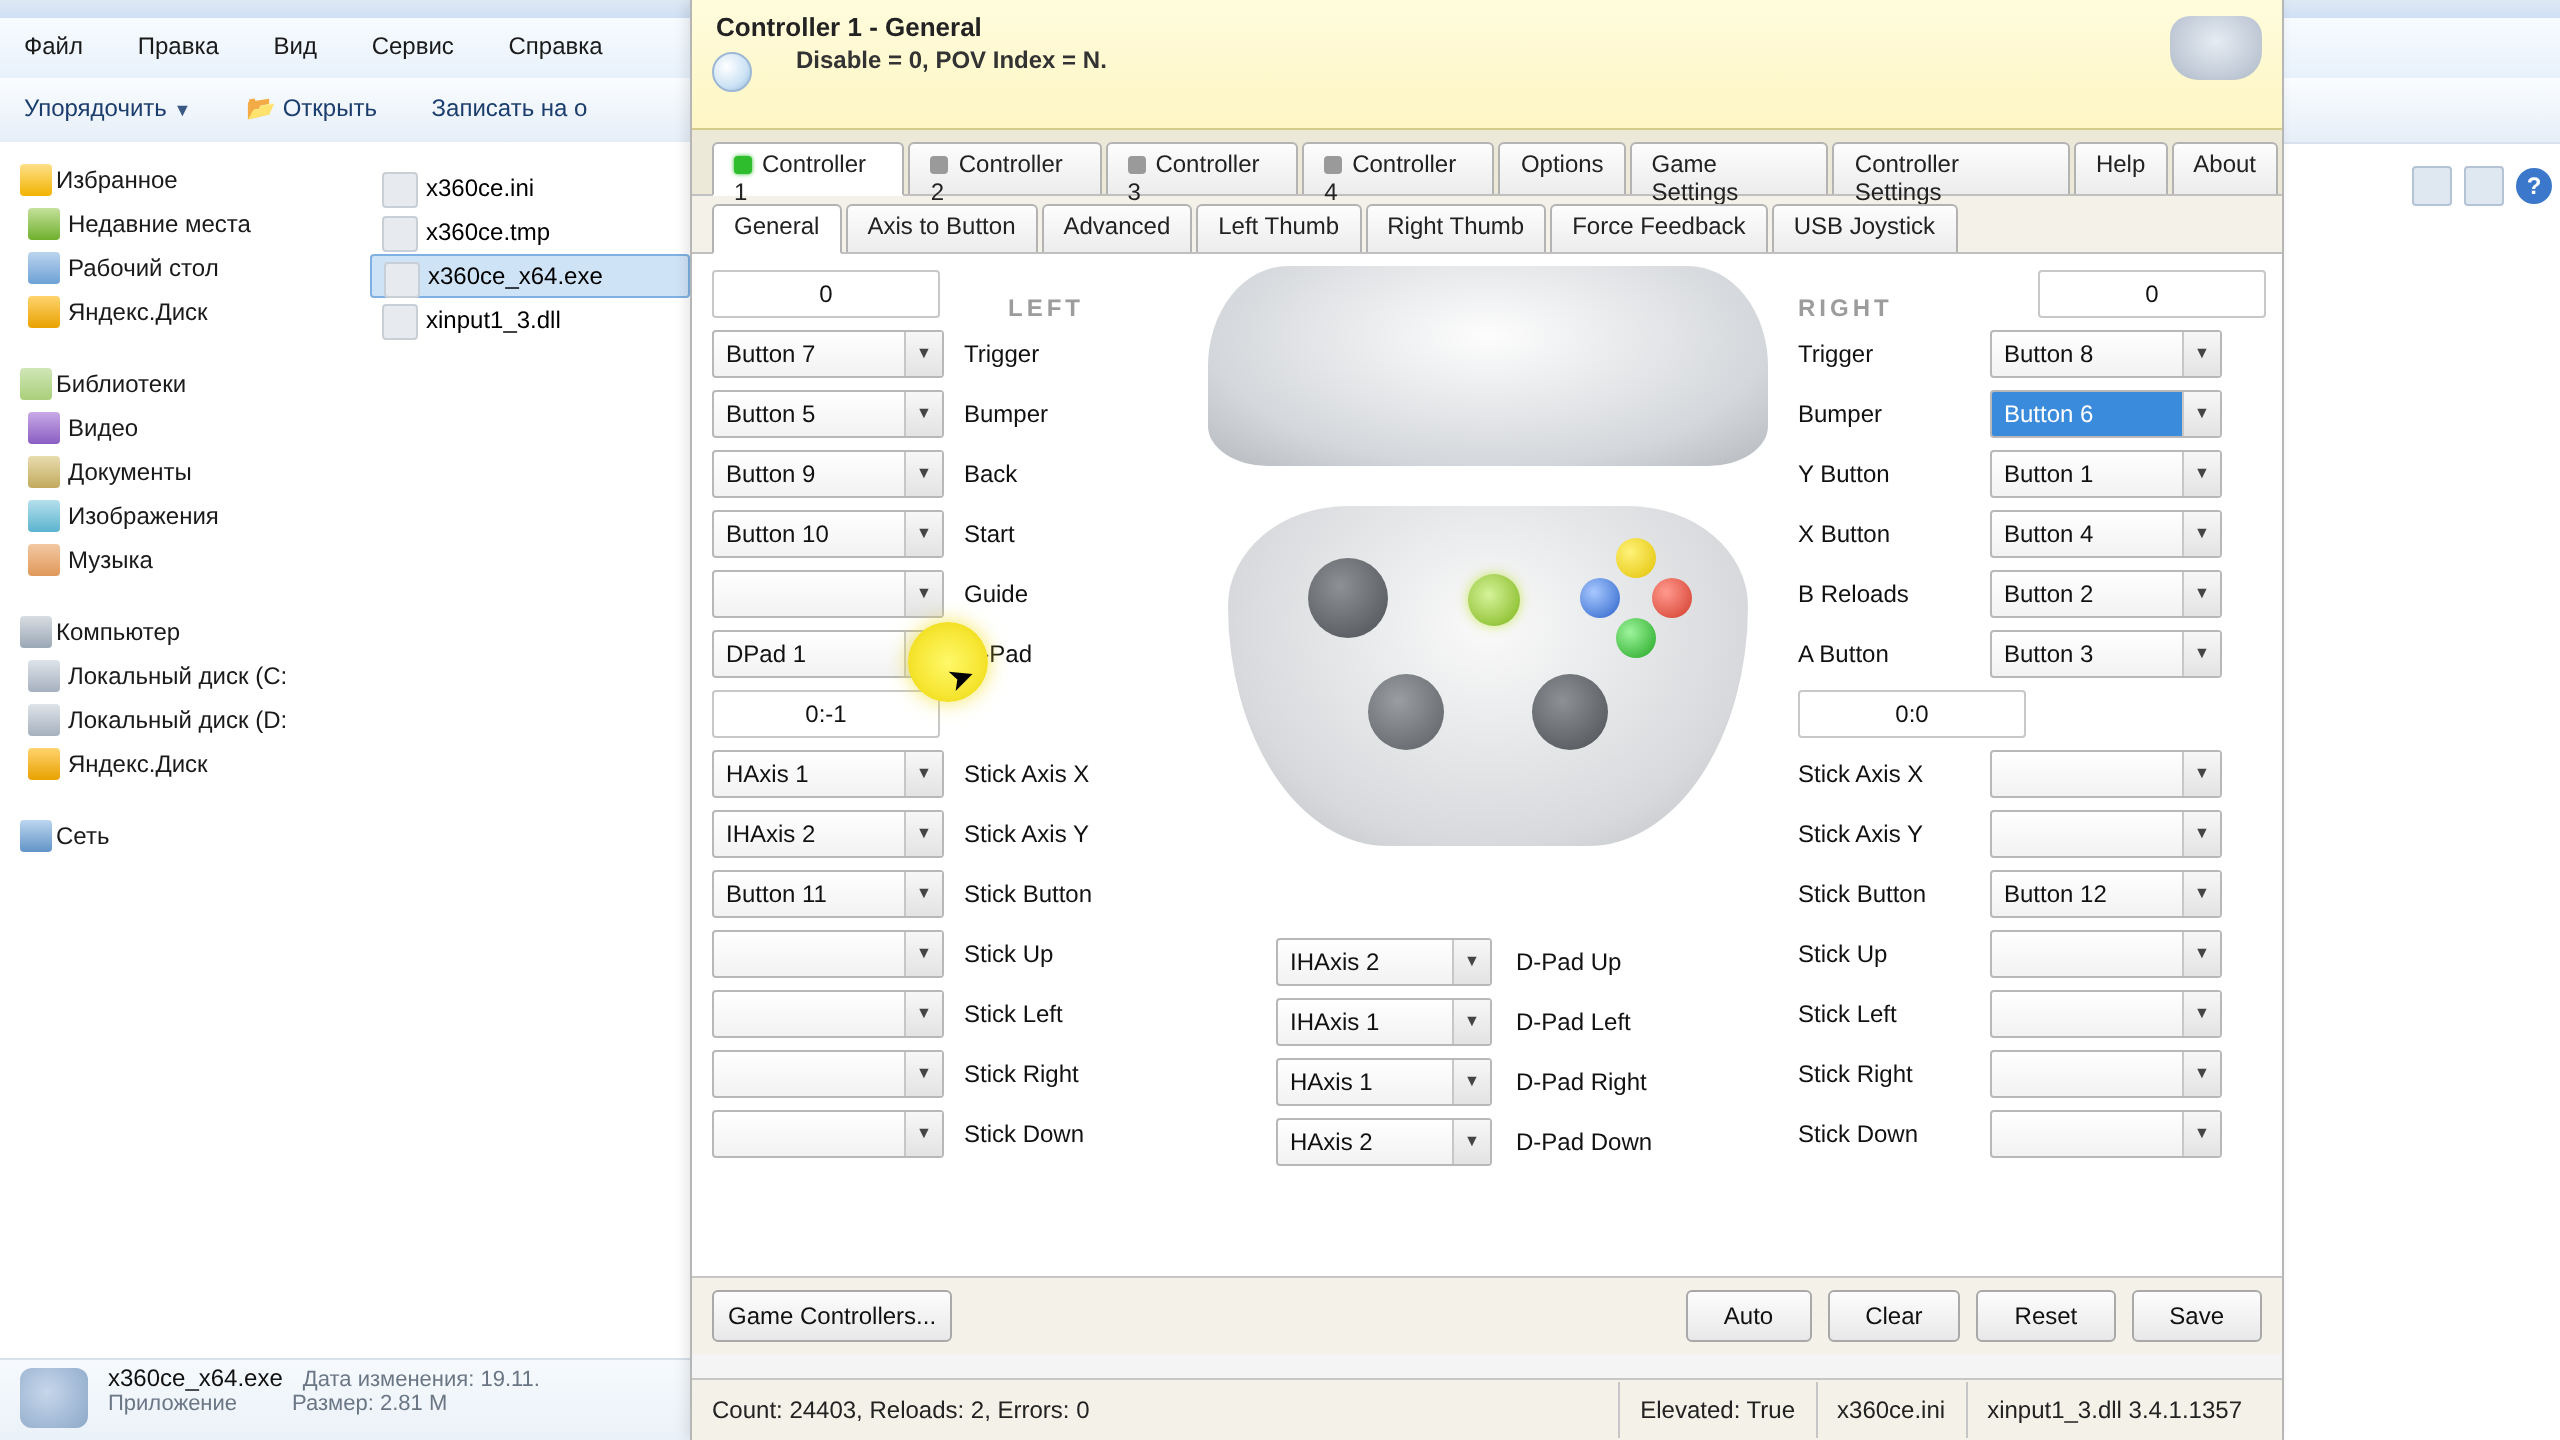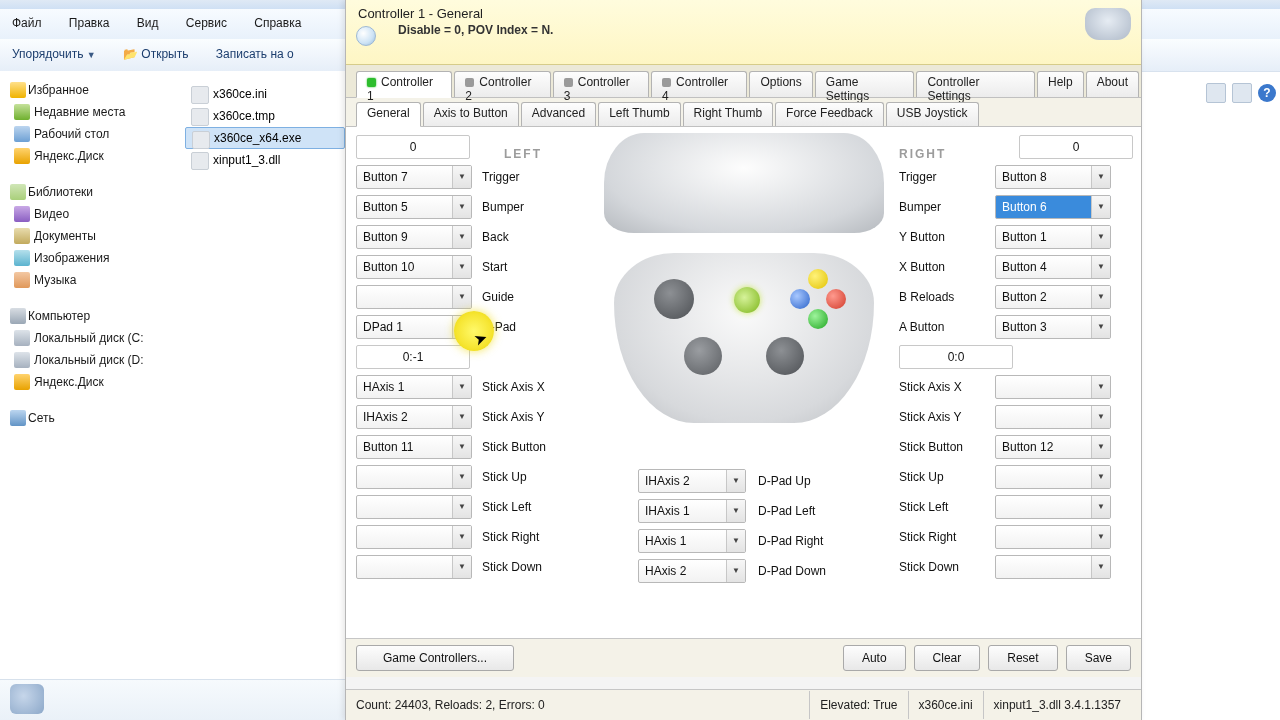--- a/index.html
+++ b/index.html
@@ -38,21 +38,21 @@
 #exp-det-ic{position:absolute;left:10px;top:4px;width:34px;height:30px;background:radial-gradient(circle at 40% 40%,#c6d6ea,#8ca8c9);border-radius:6px;}
 #exp-det-txt{position:absolute;left:54px;top:2px;}
 #exp-det-txt .fn{font-size:12px;color:#111;}
 #exp-det-txt .meta{font-size:11px;color:#6a7684;}
 #exp-right-icons{position:absolute;right:4px;top:44px;display:flex;gap:6px;align-items:center;}
 .sq-ic{width:18px;height:18px;background:#dfe7f0;border:1px solid #b5c4d5;border-radius:2px;}
 .circ-ic{width:18px;height:18px;border-radius:50%;background:#3b78cc;color:#fff;text-align:center;line-height:18px;font-weight:bold;}
 
 #x360{position:absolute;left:345px;top:0;width:795px;height:720px;background:#f4f4f4;border-left:1px solid #b6b6b6;border-right:1px solid #b6b6b6;box-shadow:-2px 0 6px rgba(0,0,0,0.1);}
 #x-info{height:52px;background:linear-gradient(#fffcdd,#fef6c4);border-bottom:1px solid #d6cc8a;position:relative;padding:6px 12px;}
-#x-info-title{font-size:13px;font-weight:normal;color:#222;}
+#x-info-title{font-size:13px;font-weight:bold;color:#222;}
 #x-info-sub{font-size:12px;color:#333;margin-left:40px;margin-top:2px;font-weight:bold;}
 #x-info-ic{position:absolute;left:10px;top:26px;width:18px;height:18px;border-radius:50%;background:radial-gradient(circle at 35% 35%,#fff,#cde3f5 60%,#8fb6da);border:1px solid #9db8d4;}
 #x-ctrl-ic{position:absolute;right:10px;top:8px;width:46px;height:32px;background:radial-gradient(ellipse at 50% 40%,#e6ecf3,#aeb9c8);border-radius:10px 10px 14px 14px;}
 #x-tabs1{height:26px;background:#ece9d8;border-bottom:1px solid #c0c0c0;padding-left:10px;padding-top:6px;display:flex;}
 #x-tabs2{height:24px;background:#f4f2e8;border-bottom:1px solid #c0c0c0;padding-left:10px;padding-top:4px;display:flex;}
 .tab{border:1px solid #b3b3b3;border-bottom:none;background:linear-gradient(#fdfdfd,#ececec);padding:3px 10px;margin-right:2px;border-radius:3px 3px 0 0;font-size:12px;color:#222;position:relative;cursor:default;}
 .tab.active{background:#fff;font-weight:400;z-index:2;border-bottom:1px solid #fff;margin-bottom:-1px;}
 .tab .led{display:inline-block;width:9px;height:9px;border-radius:2px;margin-right:5px;vertical-align:middle;}
 .led-g{background:#2dbd2d;box-shadow:0 0 2px #2dbd2d;}
 .led-gray{background:#9a9a9a;}
@@ -89,21 +89,21 @@
 #an-l{left:40px;top:26px;}
 #an-r{left:152px;top:84px;width:38px;height:38px;}
 #dpad-stub{position:absolute;left:70px;top:84px;width:38px;height:38px;border-radius:50%;background:radial-gradient(circle at 40% 35%,#9a9da1,#5b5e62);}
 
 #dpadcluster{position:absolute;left:292px;top:342px;width:270px;}
 #dpadcluster .sel-row .combo{width:100px;}
 #dpadcluster .rlabel{margin-left:12px;}
 
 #x-bottom{position:absolute;left:0;right:0;top:638px;height:38px;background:#f4f2e8;border-top:1px solid #c6c6c6;display:flex;align-items:center;padding:0 10px;}
 .btn{height:24px;border:1px solid #a9a9a9;background:linear-gradient(#fdfdfd,#e8e8e8);border-radius:3px;padding:0 18px;line-height:24px;color:#111;}
-#btn-gc{margin-right:auto;padding:0 26px;}
+#btn-gc{margin-right:auto;padding:0 7px;}
 .btn+.btn{margin-left:8px;}
 
 #x-status{position:absolute;left:0;right:0;bottom:0;height:30px;background:#f4f2e8;border-top:1px solid #c6c6c6;display:flex;align-items:center;padding:0 10px;font-size:12px;color:#222;}
 #x-status .cell{border-left:1px solid #c6c6c6;padding:0 10px;height:28px;line-height:28px;}
 #x-status .cell:first-child{border-left:none;padding-left:0;flex:1;}
 
 #hl-circle{position:absolute;width:40px;height:40px;border-radius:50%;background:radial-gradient(circle,#fff96a 0%,#f6e531 60%,#e7d300 100%);box-shadow:0 0 10px rgba(240,220,20,0.7);z-index:5;}
 #cursor-arrow{position:absolute;z-index:6;font-size:16px;color:#000;transform:rotate(-20deg);}
 </style>
 </head>
@@ -153,20 +153,24 @@
     </div>
   </div>
   <div id="exp-files">
     <div class="file-row"><span class="fic"></span><span>x360ce.ini</span></div>
     <div class="file-row"><span class="fic"></span><span>x360ce.tmp</span></div>
     <div class="file-row sel"><span class="fic"></span><span>x360ce_x64.exe</span></div>
     <div class="file-row"><span class="fic"></span><span>xinput1_3.dll</span></div>
   </div>
   <div id="exp-details">
     <div id="exp-det-ic"></div>
+    <div id="exp-det-txt">
+      <div class="fn"><span>x360ce_x64.exe</span> &nbsp; <span class="meta"><span>Дата изменения:</span> <span>19.11.</span></span></div>
+      <div class="meta"><span>Приложение</span> &nbsp;&nbsp;&nbsp;&nbsp;&nbsp;&nbsp;&nbsp; <span>Размер:</span> <span>2.81 М</span></div>
+    </div>
   </div>
 </div>
 
 <div id="x360">
   <div id="x-info">
     <div id="x-info-title">Controller 1 - General</div>
     <div id="x-info-ic"></div>
     <div id="x-info-sub">Disable = 0, POV Index = N.</div>
     <div id="x-ctrl-ic"></div>
   </div>

